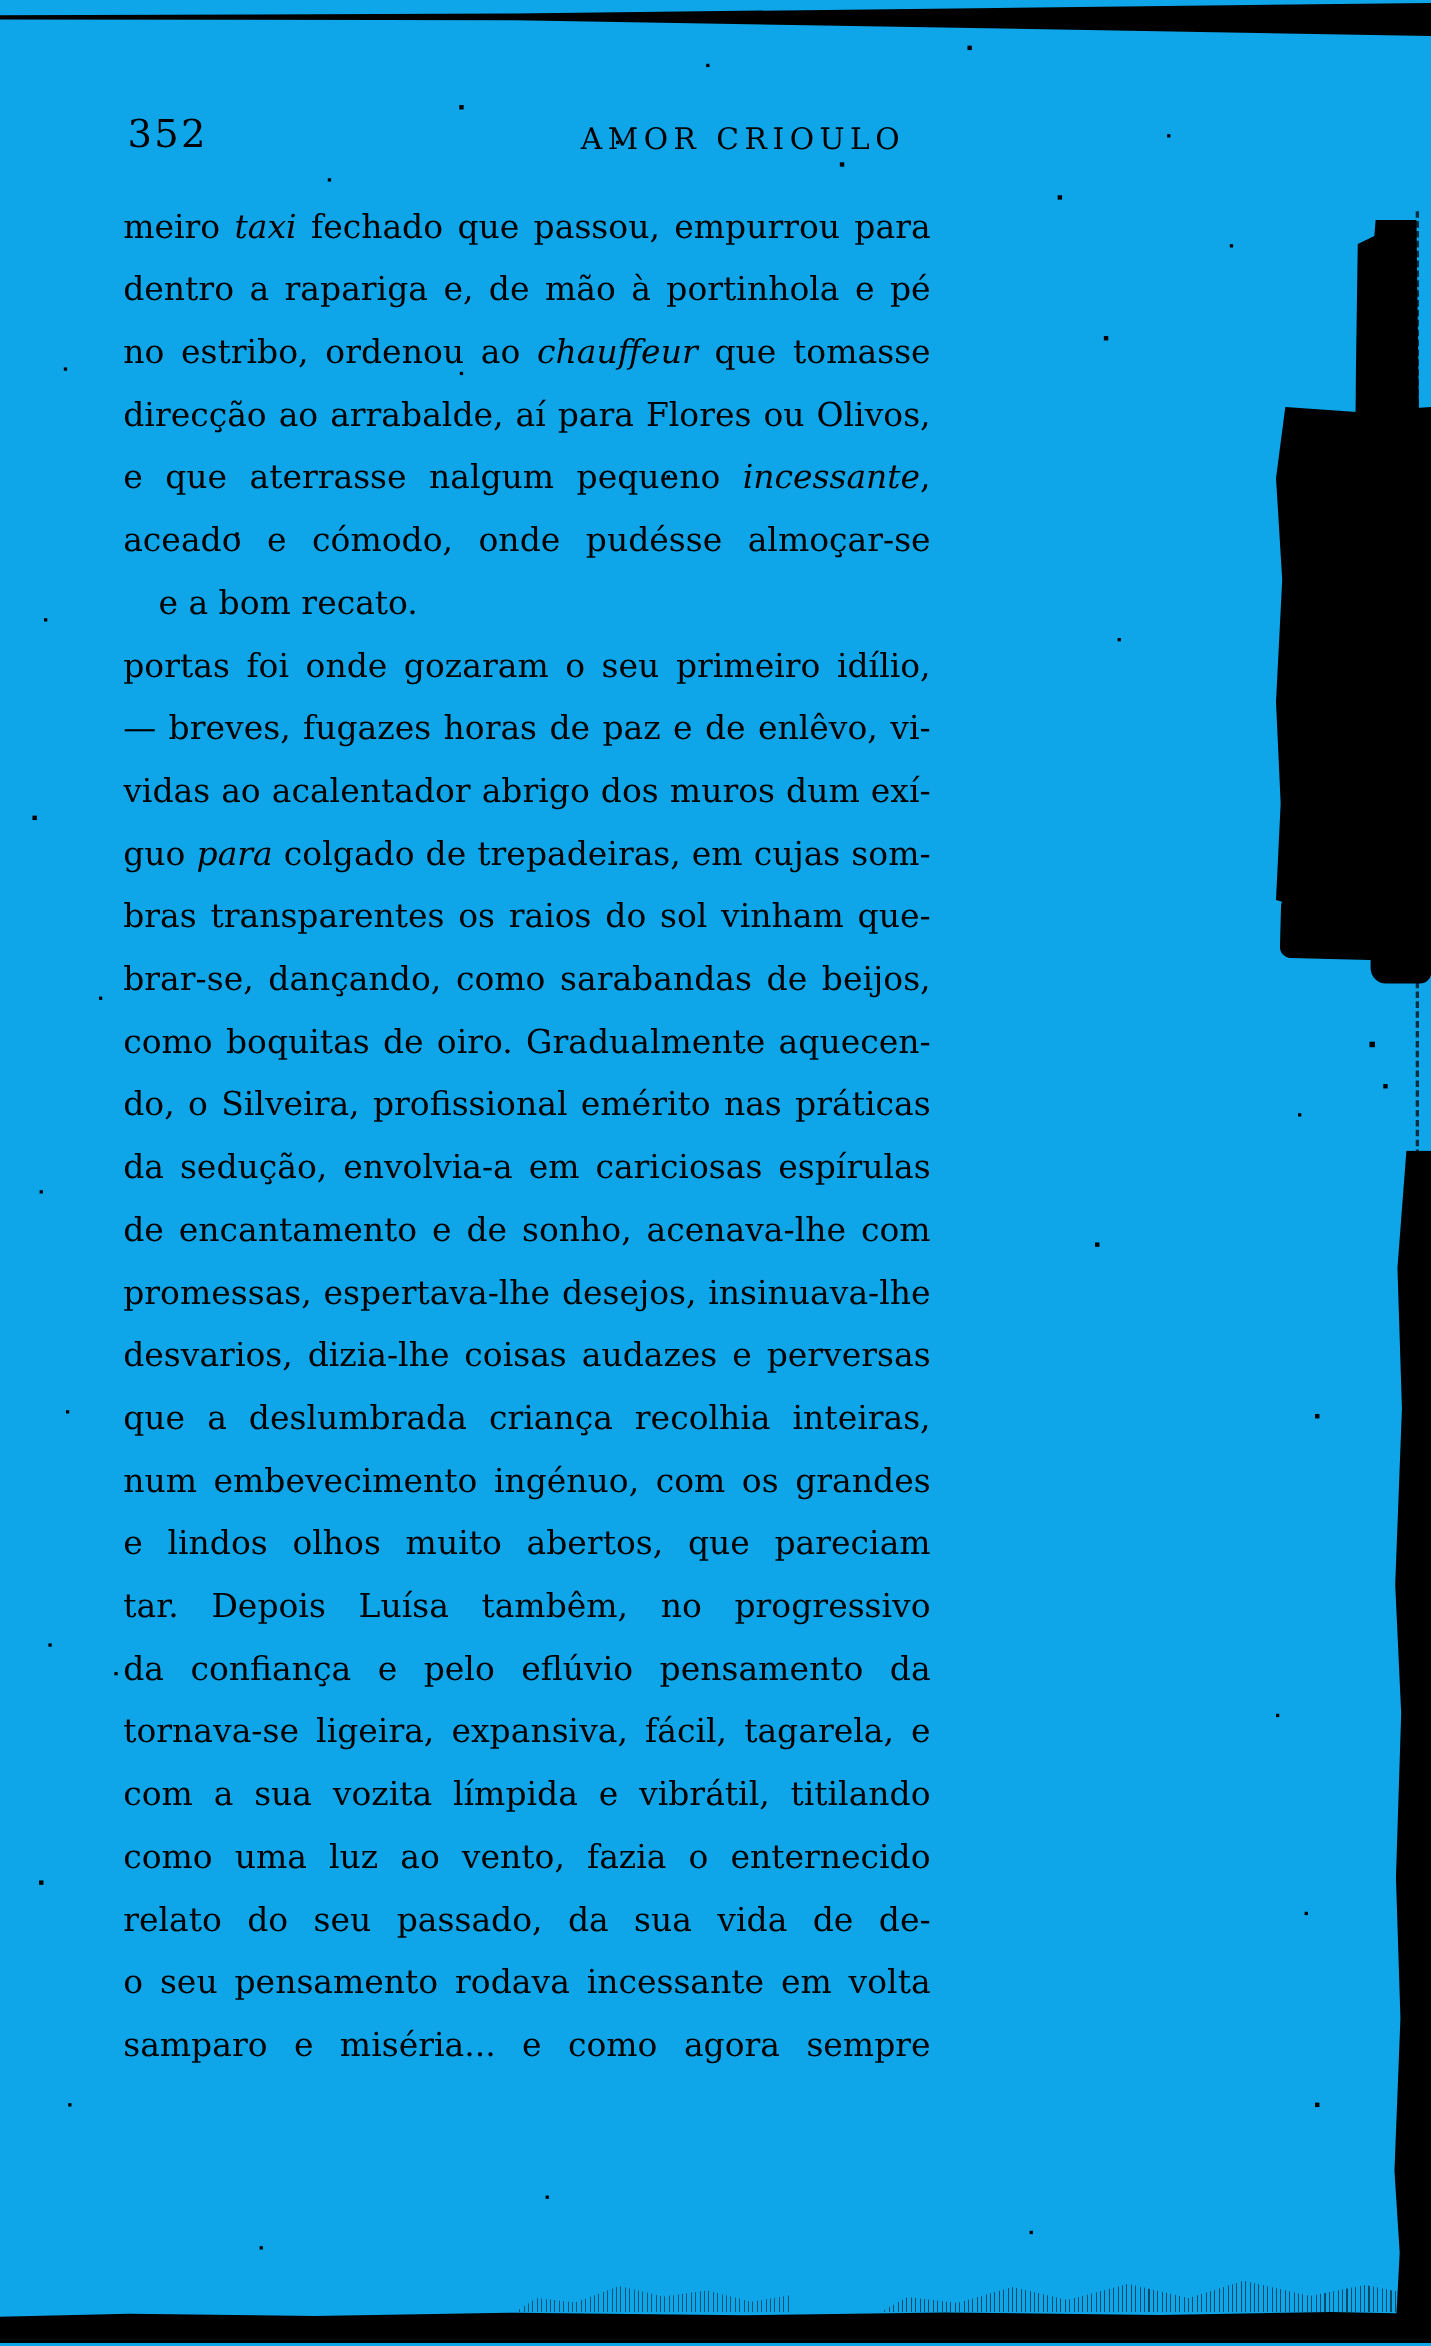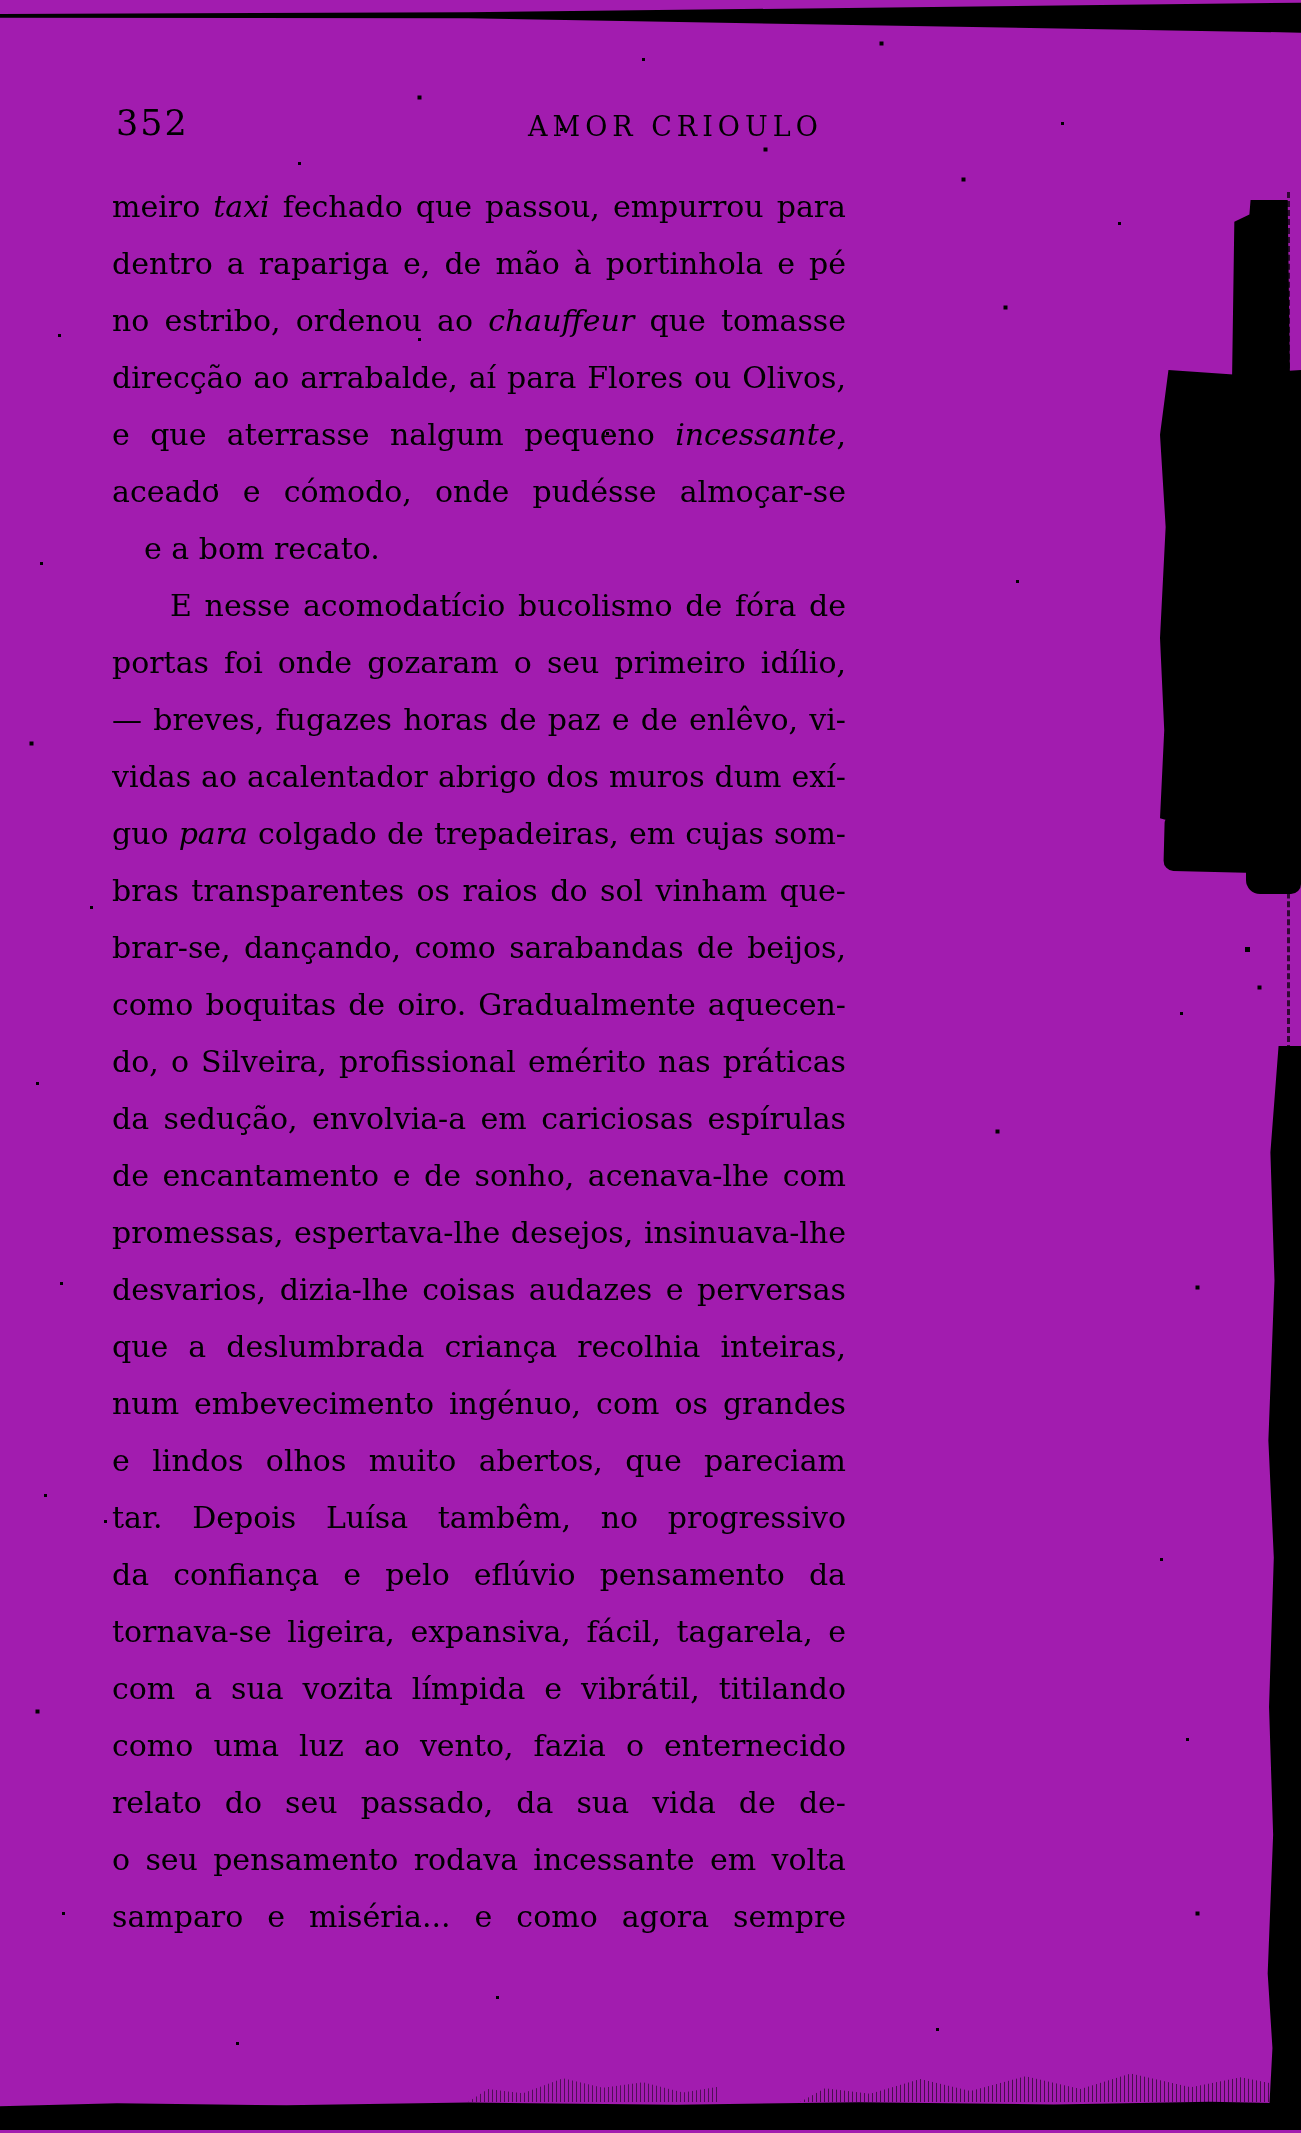--- a/index.html
+++ b/index.html
@@ -4,21 +4,21 @@
 <style>
   html, body {
     margin: 0;
     padding: 0;
     background: #ffffff;
   }
   #page {
     position: relative;
     width: 1301px;
     height: 2133px;
-    background: #a21caf;
+    background: #0ea5e9;
     overflow: hidden;
     font-family: "DejaVu Serif", serif;
     color: #000;
   }
 
   
   .page-number {
     position: absolute;
     left: 116px;
     top: 103px;
@@ -154,21 +154,20 @@
   <div class="running-title">AMOR CRIOULO</div>
 
   <div class="body-text">
       <div class="line">meiro <em>taxi</em> fechado que passou, empurrou para</div>
       <div class="line">dentro a rapariga e, de mão à portinhola e pé</div>
       <div class="line">no estribo, ordenou ao <em>chauffeur</em> que tomasse em</div>
       <div class="line">direcção ao arrabalde, aí para Flores ou Olivos,</div>
       <div class="line">e que aterrasse nalgum pequeno <em>incessante</em>,</div>
       <div class="line">aceado e cómodo, onde pudésse almoçar-se bem</div>
       <div class="line end">e a bom recato.</div>
-      <div class="line indent">E nesse acomodatício bucolismo de fóra de</div>
       <div class="line">portas foi onde gozaram o seu primeiro idílio,</div>
       <div class="line">— breves, fugazes horas de paz e de enlêvo, vi-</div>
       <div class="line">vidas ao acalentador abrigo dos muros dum exí-</div>
       <div class="line">guo <em>para</em> colgado de trepadeiras, em cujas som-</div>
       <div class="line">bras transparentes os raios do sol vinham que-</div>
       <div class="line">brar-se, dançando, como sarabandas de beijos,</div>
       <div class="line">como boquitas de oiro. Gradualmente aquecen-</div>
       <div class="line">do, o Silveira, profissional emérito nas práticas</div>
       <div class="line">da sedução, envolvia-a em cariciosas espírulas</div>
       <div class="line">de encantamento e de sonho, acenava-lhe com</div>

